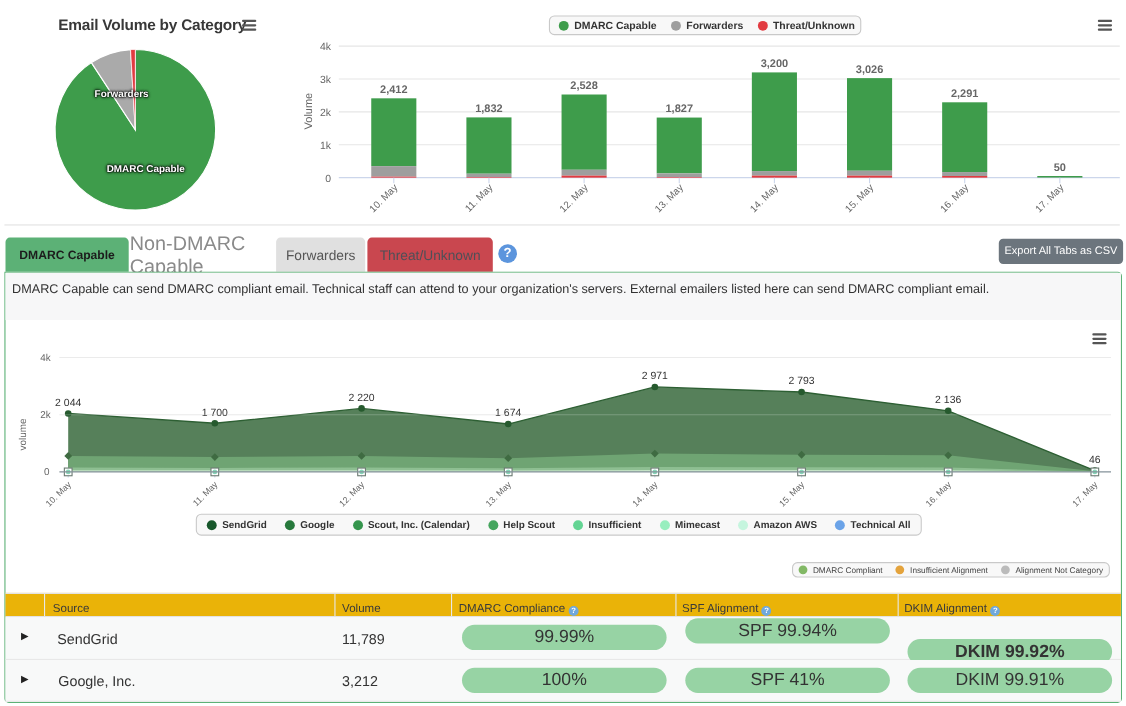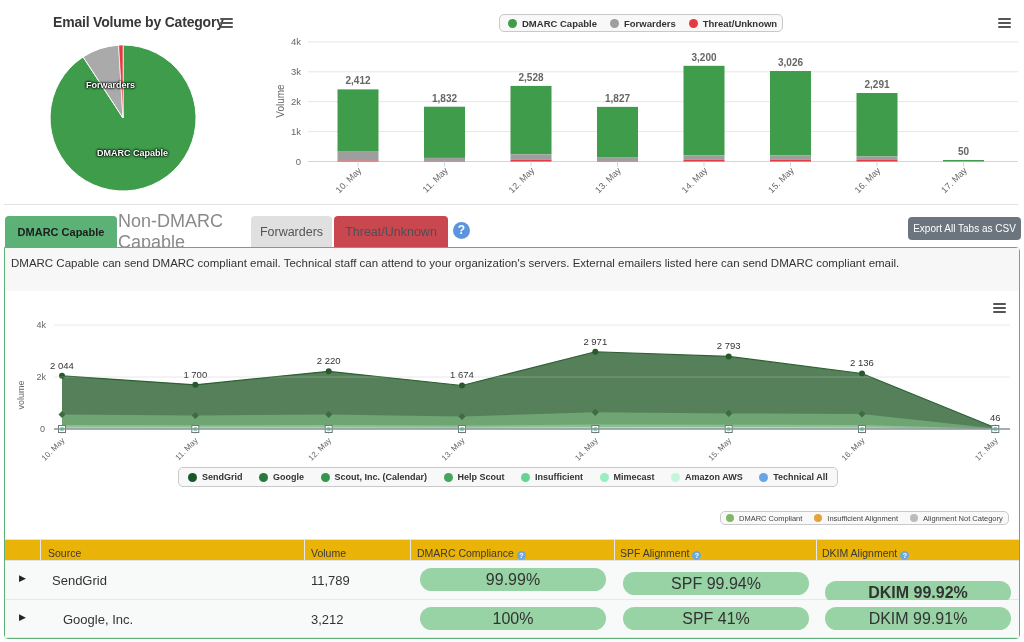--- a/index.html
+++ b/index.html
@@ -253,26 +253,26 @@
         <span class="abs" style="left:299px;top:0;width:1px;height:20px;background:#e8e8e8;"></span>
         <span class="abs" style="left:405px;top:0;width:1px;height:20px;background:#e8e8e8;"></span>
         <span class="abs" style="left:609px;top:0;width:1px;height:20px;background:#e8e8e8;"></span>
         <span class="abs" style="left:811px;top:0;width:1px;height:20px;background:#e8e8e8;"></span>
       </div>
       <div class="abs" style="left:5px;top:561px;width:1014px;height:39px;background:#f8f9f9;border-bottom:1px solid #e8e8e8;font-size:13px;color:#333;">
         <span class="abs" style="left:14px;top:12px;font-size:9px;color:#222;">▶</span>
         <span class="abs" style="left:47px;top:12px;">SendGrid</span>
         <span class="abs" style="left:306px;top:12px;">11,789</span>
         <span class="pill" style="left:415px;top:7px;width:186px;">99.99%</span>
-        <span class="pill" style="left:618px;top:11px;width:186px;text-align:right;">SPF 99.94%</span>
+        <span class="pill" style="left:618px;top:1px;width:186px;text-align:right;">SPF 99.94%</span>
         <span class="pill" style="left:820px;top:20px;width:186px;font-weight:bold;">DKIM 99.92%</span>
       </div>
       <div class="abs" style="left:5px;top:600px;width:1014px;height:38px;background:#f8f9f9;border-bottom:1px solid #e8e8e8;font-size:13px;color:#333;">
         <span class="abs" style="left:14px;top:12px;font-size:9px;color:#222;">▶</span>
-        <span class="abs" style="left:58px;top:12px;">Google, Inc.</span>
+        <span class="abs" style="left:48px;top:12px;">Google, Inc.</span>
         <span class="abs" style="left:306px;top:12px;">3,212</span>
         <span class="pill" style="left:415px;top:7px;width:186px;">100%</span>
         <span class="pill" style="left:618px;top:7px;width:186px;">SPF 41%</span>
         <span class="pill" style="left:820px;top:7px;width:186px;">DKIM 99.91%</span>
       </div>
     </div>
 
 </div>
 
 </body></html>

